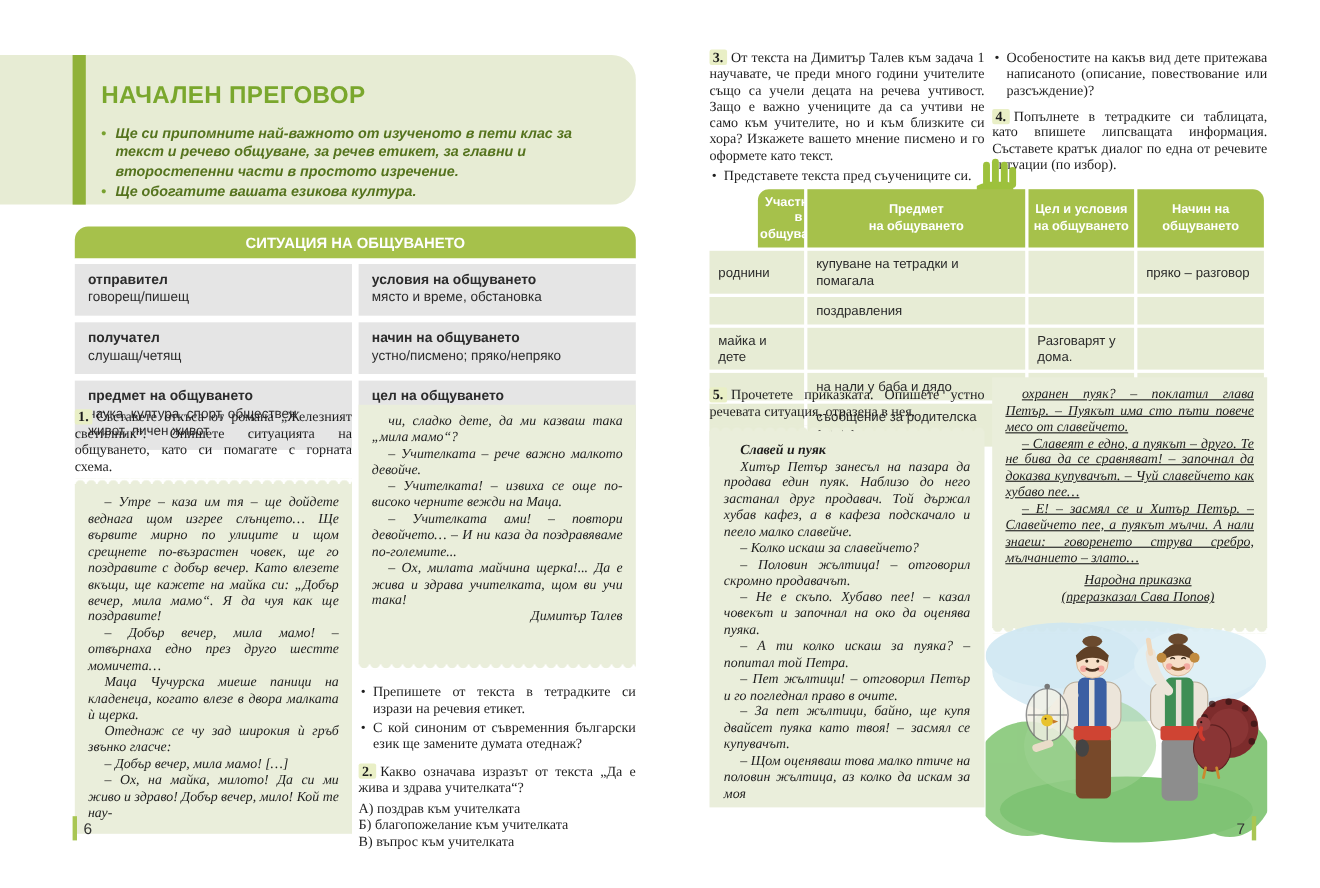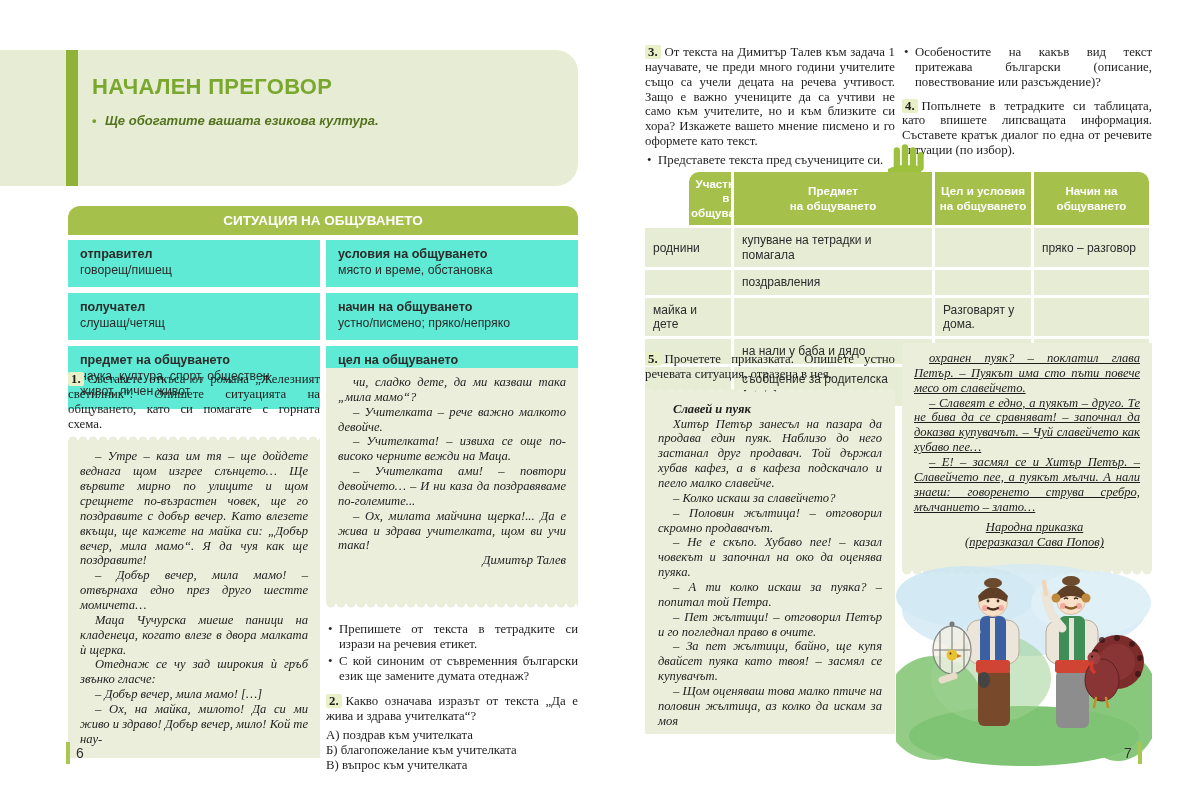--- a/index.html
+++ b/index.html
@@ -24,21 +24,21 @@
   .hdr-bullets{left:92px;top:112px;width:466px;}
   .gb{position:relative;padding-left:13px;color:#55731e;font-weight:bold;font-style:italic;
       font-size:13px;line-height:1.34;margin:0 0 1px;}
   .gb::before{content:"•";position:absolute;left:0;color:#78a12f;font-style:normal;}
 
   
   .scheme{left:68px;top:206px;width:510px;}
   .scheme-head{background:#a6c14b;color:#fff;font-weight:bold;font-size:13.5px;text-align:center;
                padding:7px 0;border-radius:12px 12px 0 0;}
   .scheme-grid{display:grid;grid-template-columns:1fr 1fr;gap:6px;padding-top:5px;background:#fff;}
-  .scell{background:#5eead4;padding:7px 12px 9px;font-size:12.3px;line-height:1.25;color:#2b2b2b;}
+  .scell{background:#e5e5e5;padding:7px 12px 9px;font-size:12.3px;line-height:1.25;color:#2b2b2b;}
   .scell .t{font-weight:bold;display:block;font-size:12.6px;}
 
   
   .box{background:#eaeedb;position:relative;overflow:hidden;}
   .scalT,.scalB{overflow:visible;}
   .scalT::before{content:"";position:absolute;left:0;right:0;top:-5px;height:6px;
      background-image:radial-gradient(circle at 5px 6px,#eaeedb 4.2px,rgba(0,0,0,0) 4.8px);
      background-size:10px 6px;background-repeat:repeat-x;}
   .scalB::after{content:"";position:absolute;left:0;right:0;bottom:-5px;height:6px;
      background-image:radial-gradient(circle at 5px 0,#eaeedb 4.2px,rgba(0,0,0,0) 4.8px);
@@ -71,20 +71,21 @@
   
   .illu{left:896px;top:558px;width:256px;height:212px;}
 </style>
 </head>
 <body>
 
 <div class="abs hdr-box"></div>
 <div class="abs hdr-bar"></div>
 <div class="abs hdr-title">НАЧАЛЕН ПРЕГОВОР</div>
 <div class="abs hdr-bullets">
+    <p class="gb">Ще си припомните най-важното от изученото в пети клас за текст и речево общуване, за речев етикет, за главни и второстепенни части в простото изречение.</p>
     <p class="gb">Ще обогатите вашата езикова култура.</p>
   </div>
 
 <div class="abs scheme">
   <div class="scheme-head">СИТУАЦИЯ НА ОБЩУВАНЕТО</div>
   <div class="scheme-grid">
     <div class="scell">
       <span class="t">отправител</span>
       <span>говорещ/пишещ</span>
     </div>
@@ -151,21 +152,21 @@
 <div class="abs pn" style="left:66px;top:742px;">
   <span class="pbar"></span><span class="n">6</span>
 </div>
 
 <div class="abs ser" style="left:645px;top:45px;width:250px;">
   <p class="ex"><span class="exnum">3.</span><span>От текста на Димитър Талев към задача 1 научавате, че преди много години учителите също са учели децата на речева учтивост. Защо е важно учениците да са учтиви не само към учителите, но и към близките си хора? Изкажете вашето мнение писмено и го оформете като текст.</span></p>
   <p class="sb">Представете текста пред съучениците си.</p>
 </div>
 
 <div class="abs ser" style="left:902px;top:45px;width:250px;">
-  <p class="sb">Особеностите на какъв вид текст притежава български (описание, повествование или разсъждение)?</p>
+  <p class="sb">Особеностите на какъв вид дете притежава написаното (описание, повествование или разсъждение)?</p>
   <div style="margin-top:9px;position:relative;">
     <svg class="hand" viewBox="0 0 40 52" aria-hidden="true">
       <g fill="#9dc13c">
         <rect x="5" y="22" width="30" height="24" rx="7"></rect>
         <rect x="6" y="3" width="6.6" height="25" rx="3.3"></rect>
         <rect x="14.5" y="0" width="6.6" height="28" rx="3.3"></rect>
         <rect x="23" y="3" width="6.6" height="25" rx="3.3"></rect>
         <rect x="31" y="8" width="6.6" height="20" rx="3.3"></rect>
         <rect x="-4" y="25" width="14" height="8" rx="4" transform="rotate(-24 3 29)"></rect>
       </g>

